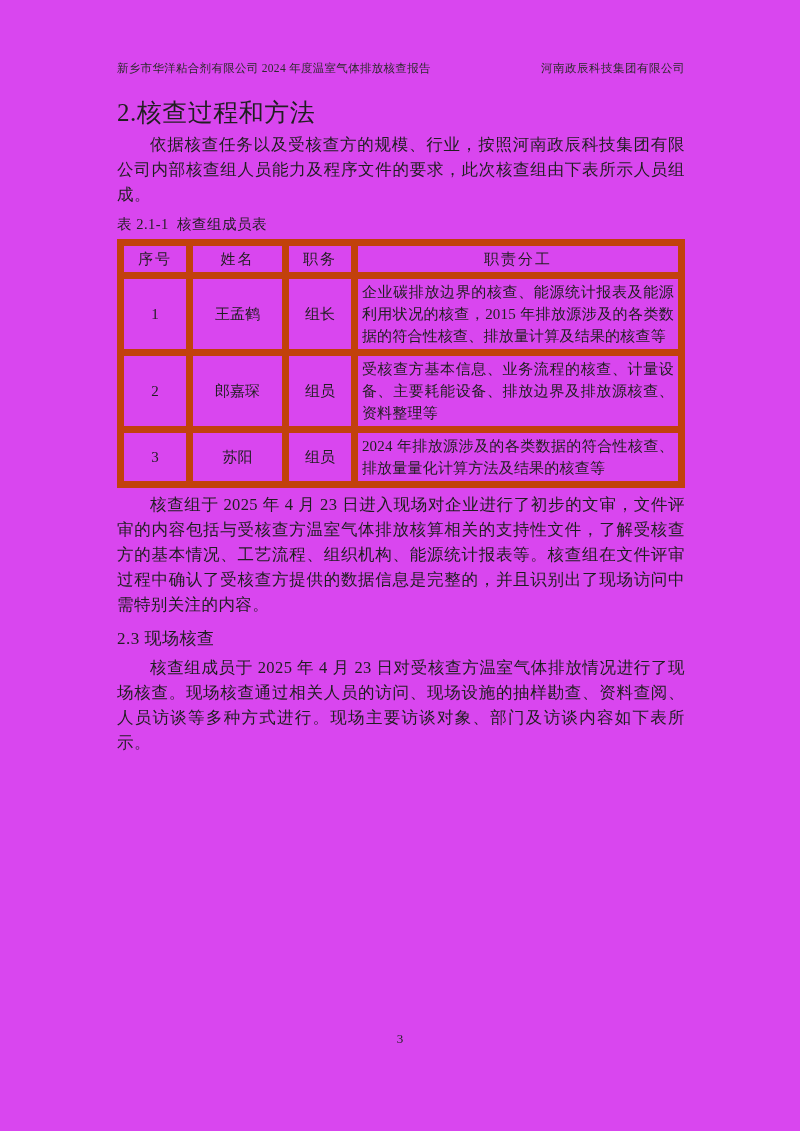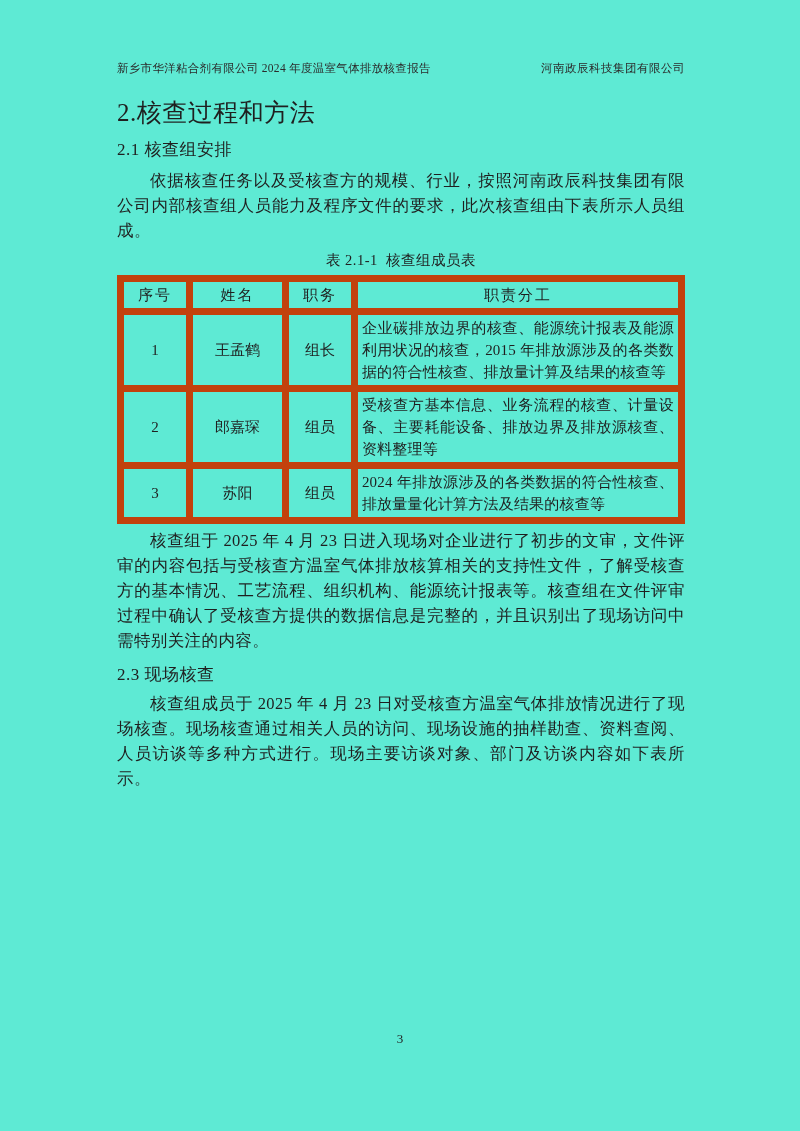--- a/index.html
+++ b/index.html
@@ -5,21 +5,21 @@
   html, body {
     margin: 0;
     padding: 0;
     background: #ffffff;
   }
   .page {
     position: relative;
     width: 800px;
     height: 1131px;
     margin: 0 auto;
-    background: #5eead4;
+    background: #d946ef;
     font-family: "Liberation Serif", "DejaVu Serif", serif;
     color: #1f1f1f;
     overflow: hidden;
     box-sizing: border-box;
   }
   .content {
     padding: 60px 115px 0 117px;
   }
   
   .doc-header {
@@ -56,21 +56,20 @@
     font-size: 16.5px;
     line-height: 25px;
     text-align: justify;
     text-indent: 2em;
     letter-spacing: 0.4px;
   }
   p.first-para { margin-top: 6px; }
   
   .tbl-caption {
     margin-top: 6px;
-    text-align: center;
     font-size: 14.5px;
     line-height: 22px;
     white-space: pre-wrap;
     letter-spacing: 0.5px;
   }
   table.members {
     margin-top: 4px;
     width: 568px;
     border-collapse: collapse;
     table-layout: fixed;
@@ -112,21 +111,20 @@
 <div class="page">
   <div class="content">
 
     <div class="doc-header">
       <span class="hdr-left">新乡市华洋粘合剂有限公司 2024 年度温室气体排放核查报告</span>
       <span class="hdr-right">河南政辰科技集团有限公司</span>
     </div>
 
     <h1 class="sec-title">2.核查过程和方法</h1>
 
-    <h2 class="sub-title">2.1 核查组安排</h2>
     <p class="body-para first-para">依据核查任务以及受核查方的规模、行业，按照河南政辰科技集团有限公司内部核查组人员能力及程序文件的要求，此次核查组由下表所示人员组成。</p>
 
     <div class="tbl-caption">表 2.1-1  核查组成员表</div>
 
     <table class="members">
       <colgroup>
         <col class="w-no">
           <col class="w-name">
           <col class="w-role">
           <col class="w-duty">

